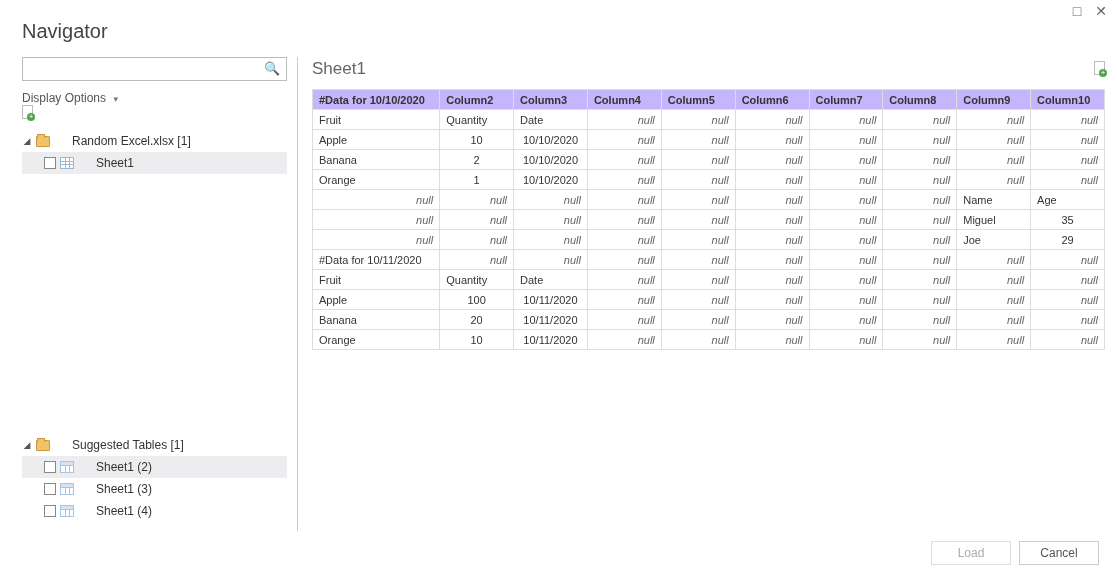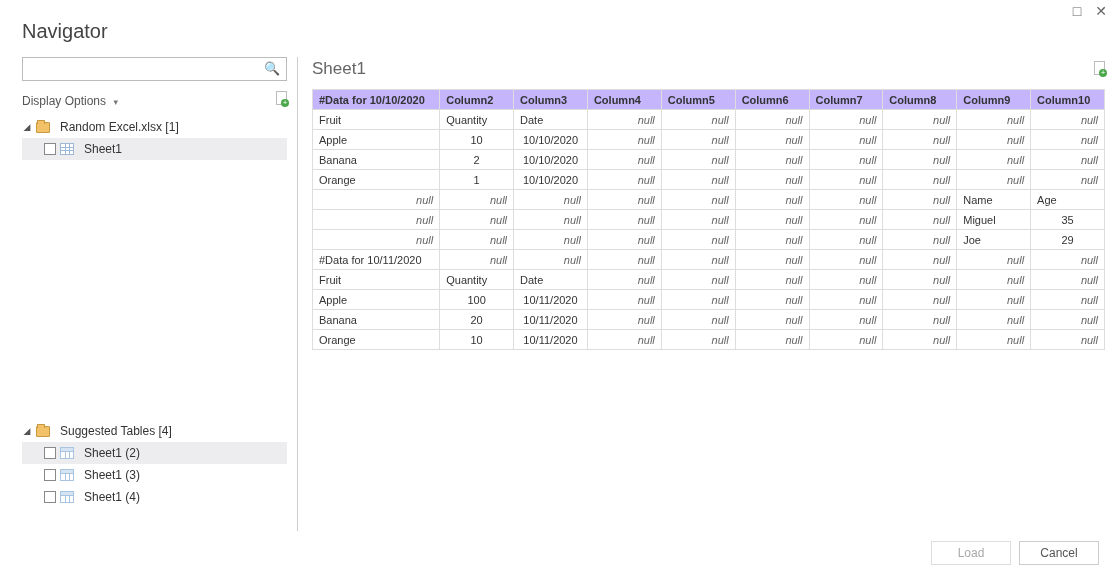--- a/index.html
+++ b/index.html
@@ -46,38 +46,39 @@
   .searchwrap input {
     width: 100%; height: 24px;
     border: 1px solid #bbb; padding: 2px 24px 2px 6px;
     font-size: 12px; outline: none;
   }
   .searchwrap .sicon {
     position: absolute; right: 6px; top: 4px;
     font-size: 13px; color: #4a78a7;
   }
   .disp-row {
-    display: flex; align-items: flex-end; justify-content: space-between;
+    display: flex; align-items: flex-start; justify-content: space-between;
     padding: 4px 0 8px 0;
     color: #555;
+    flex-direction: column;
   }
   .disp-row .lbl { cursor: pointer; }
   .disp-row .caret { font-size: 9px; margin-left: 4px; color: #777; }
   .refresh { cursor: pointer; }
   .tree { flex: 1 1 auto; }
   .node {
     display: flex; align-items: center; gap: 4px;
     height: 22px; padding: 0 2px;
   }
   .node.l1 { padding-left: 0; }
   .node.l2 { padding-left: 22px; }
   .node.sel { background: #ededef; }
   .node .toggle { width: 10px; text-align: center; font-size: 9px; color: #555; cursor: pointer; }
   .node .chk { width: 12px; height: 12px; border: 1px solid #888; background: #fff; cursor: pointer; }
-  .node .txt { margin-left: 6px; }
+  .node .txt { margin-left: 18px; }
   .ic-folder { display:inline-block; width:14px; height:11px; background:#f3c268; border:1px solid #c9983f; border-radius:1px; position:relative; }
   .ic-folder::before { content:""; position:absolute; top:-3px; left:0; width:6px; height:3px; background:#f3c268; border:1px solid #c9983f; border-bottom:none; border-radius:1px 1px 0 0; }
   .ic-sheet { display:inline-block; width:14px; height:12px; border:1px solid #9cb8d4; background:#fff; position:relative; }
   .ic-sheet::before { content:""; position:absolute; left:0; right:0; top:3px; height:1px; background:#9cb8d4; box-shadow:0 3px 0 #9cb8d4; }
   .ic-sheet::after { content:""; position:absolute; top:0; bottom:0; left:4px; width:1px; background:#9cb8d4; box-shadow:4px 0 0 #9cb8d4; }
   .ic-tablesug { display:inline-block; width:14px; height:12px; border:1px solid #a7c4e2; background:#fff; position:relative; }
   .ic-tablesug::before { content:""; position:absolute; left:0; right:0; top:0; height:3px; background:#d6e4f2; border-bottom:1px solid #a7c4e2; }
   .ic-tablesug::after { content:""; position:absolute; top:3px; bottom:0; left:4px; width:1px; background:#a7c4e2; box-shadow:4px 0 0 #a7c4e2; }
   .ic-doc { display:inline-block; width:11px; height:14px; border:1px solid #bbb; background:#fff; position:relative; }
   .ic-doc .plus { position:absolute; right:-3px; bottom:-3px; width:8px; height:8px; border-radius:50%; background:#4aa84a; color:#fff; font-size:8px; line-height:8px; text-align:center; }
@@ -166,21 +167,21 @@
               <span class="ic-sheet"></span>
               <span class="txt">Sheet1</span>
             </div>
           </div>
 
         <div style="height:260px"></div>
 
         <div class="node l1">
           <span class="toggle">◢</span>
           <span class="ic-folder"></span>
-          <span class="txt">Suggested Tables [4]</span>
+          <span class="txt">Suggested Tables [1]</span>
         </div>
         <div id="sug-children">
             <div class="node l2 sel">
               <span class="chk"></span>
               <span class="ic-tablesug"></span>
               <span class="txt">Sheet1 (2)</span>
             </div>
             <div class="node l2">
               <span class="chk"></span>
               <span class="ic-tablesug"></span>

